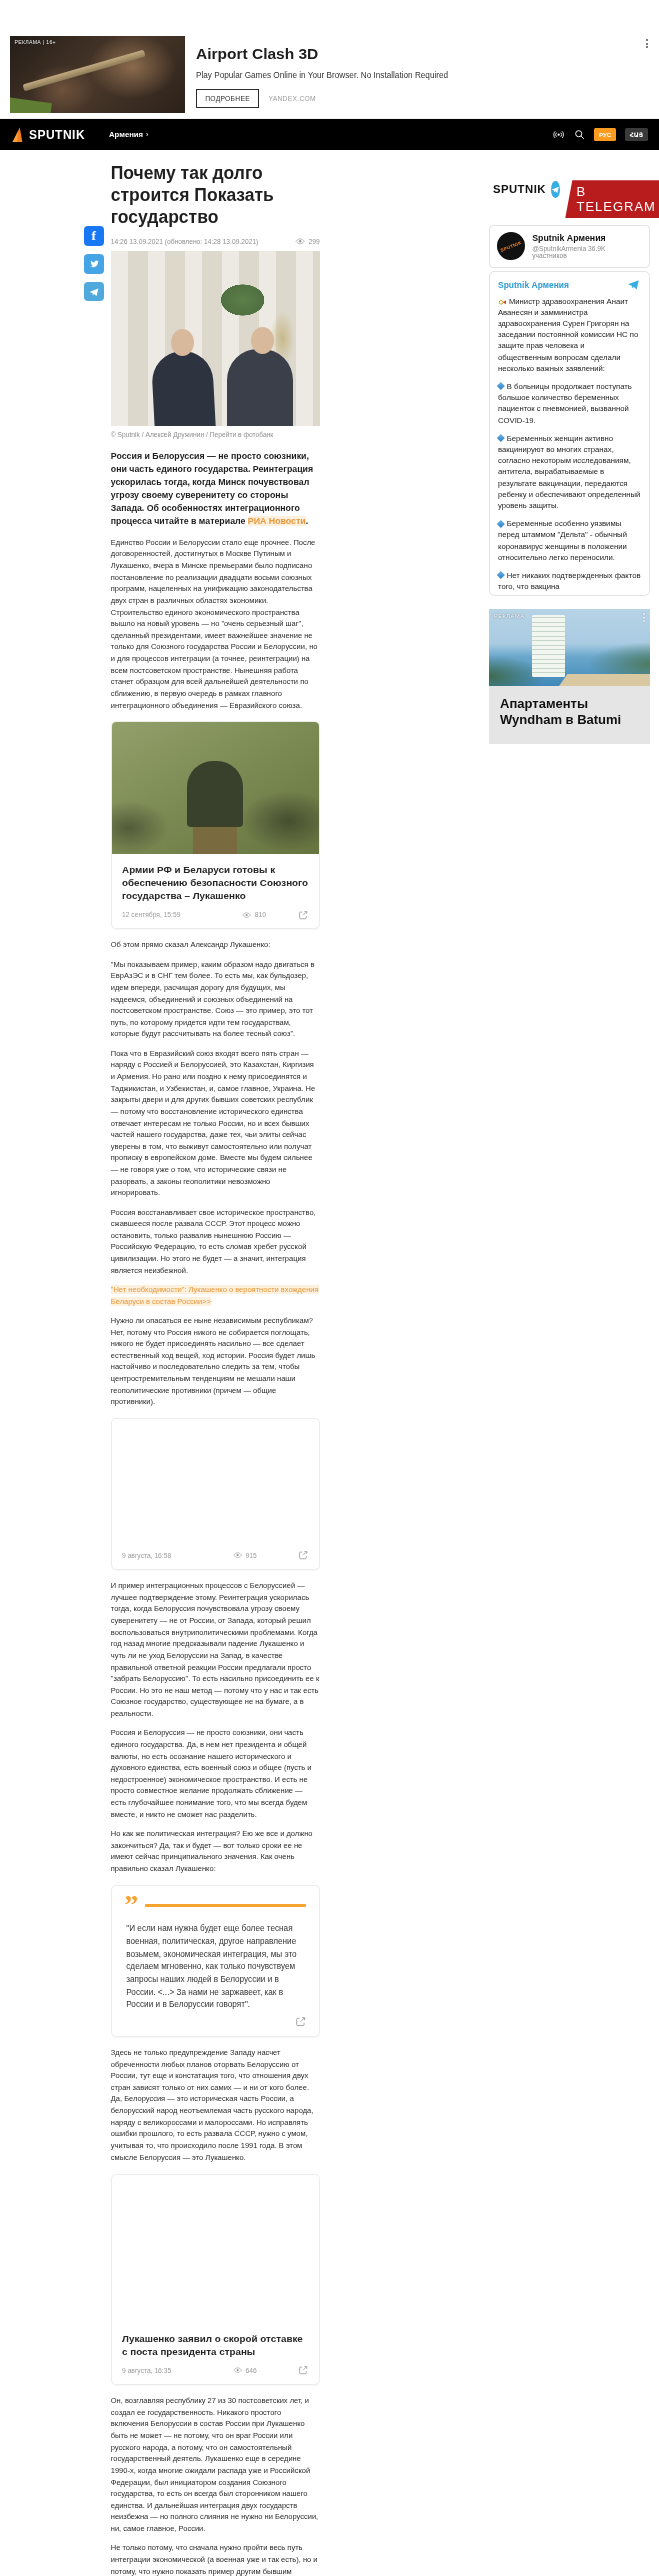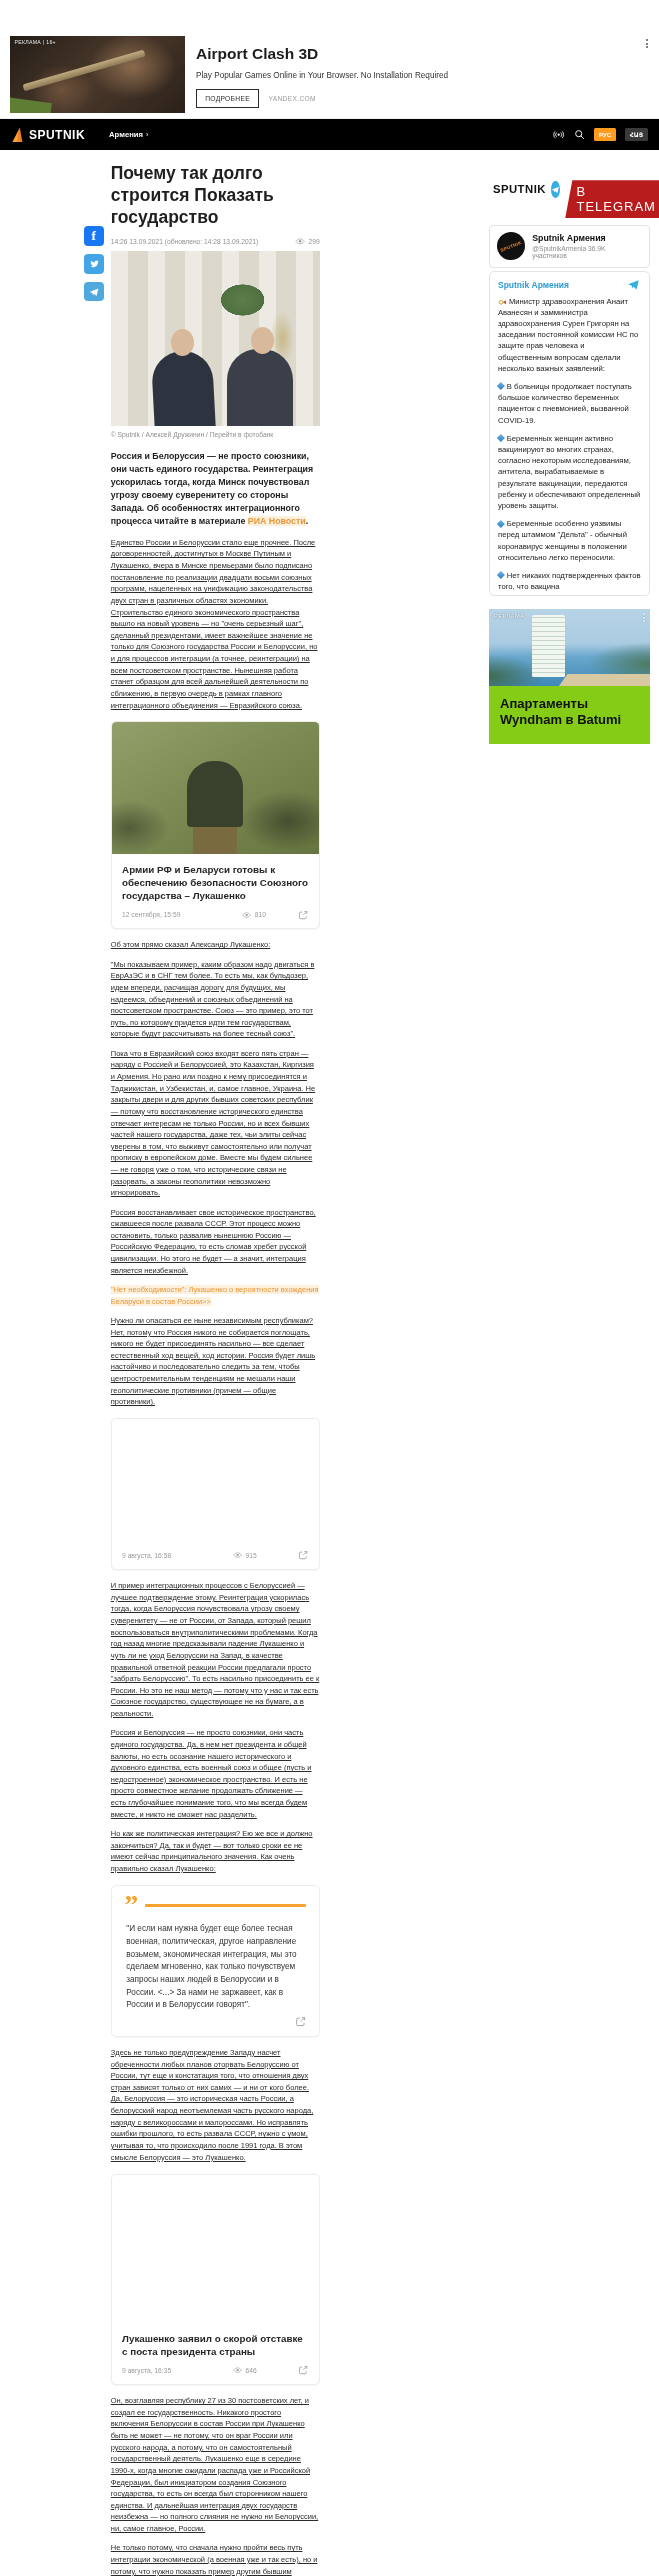--- a/index.html
+++ b/index.html
@@ -50,21 +50,21 @@
       radial-gradient(39px 28px at 63% 28%, #5d7f49 0%, #4f7040 55%, rgba(0,0,0,0) 56%),
       radial-gradient(20.6px 46px at 82% 50%, #c8b98a 0%, rgba(0,0,0,0) 60%),
       repeating-linear-gradient(90deg,#eceae2 0 17.5px,#dcd8cc 17.5px 37px),#e6e2d8;}
   .photo-main::before{content:"";position:absolute;left:20%;bottom:-7%;width:61px;height:87px;background:#2e3340;border-radius:31px 31px 0 0;transform:rotate(-3deg);}
   .photo-main::after{content:"";position:absolute;right:13%;bottom:-7%;width:66px;height:89px;background:#3a3f4a;border-radius:31px 31px 0 0;}
   .head1,.head2{position:absolute;width:23px;height:27px;border-radius:50%;background:#d9b99b;z-index:2;}
   .head1{left:29%;bottom:40%;} .head2{right:22%;bottom:41%;}
   .caption{font-size:6.7px;color:#8f8f8f;margin:5.2px 0 11.3px;}
   .lead{font-size:8.8px;font-weight:bold;line-height:1.5;color:#1e1e1e;margin:0 0 8.2px;}
   .olink{color:#e8973a;background:#fdf0dc;text-decoration:none;cursor:pointer;}
-  .article p.body{font-size:7.5px;line-height:1.55;color:#2b2b2b;margin:7.7px 0;text-decoration:underline;}
+  .article p.body{font-size:7.5px;line-height:1.55;color:#2b2b2b;margin:7.7px 0;}
   .inline-link-p{font-size:7.5px;line-height:1.55;margin:7.7px 0;}
   
   .card{border:0.5px solid #ececec;border-radius:5.2px;overflow:hidden;margin:10.3px 0;box-shadow:0 0.5px 1.5px rgba(0,0,0,.04);background:#fff;cursor:pointer;}
   .card-img-blank{height:129px;background:#fff;}
   .card-img-blank.tall{height:149px;}
   .photo-card1{height:132px;position:relative;overflow:hidden;
     background:
       radial-gradient(72px 46px at 85% 75%, rgba(35,40,28,.55), rgba(0,0,0,0) 65%),
       radial-gradient(62px 41px at 8% 80%, rgba(40,45,30,.5), rgba(0,0,0,0) 65%),
       linear-gradient(150deg,#93a06b 0%,#7d8b55 45%,#66743f 100%);}
@@ -104,21 +104,21 @@
     background:
       radial-gradient(93px 36px at 0% 88%, #3f6b4e 0%, rgba(0,0,0,0) 60%),
       radial-gradient(113px 41px at 100% 72%, #4d7a60 0%, rgba(0,0,0,0) 55%),
       linear-gradient(180deg,#b7d3e6 0%,#a9cbe2 45%,#6aa7cc 62%,#3f88b8 100%);}
   .ad-side-img::after{content:"";position:absolute;left:43px;top:6.2px;width:33px;height:62px;border-radius:1.5px;
       background:repeating-linear-gradient(0deg,#f2f6f1 0 3.6px,#c5d6c9 3.6px 4.6px);}
   .ad-side-img::before{content:"";position:absolute;right:-10.3px;bottom:-3.1px;width:98px;height:15.5px;background:#d9c9a3;transform:skewX(-35deg);}
   .side-ad-label{position:absolute;left:5.2px;top:4.1px;z-index:2;font-size:5.7px;color:#fff;text-shadow:0 0 1.5px rgba(0,0,0,.6);letter-spacing:0.5px;}
   .side-dots{position:absolute;right:5.2px;top:4.1px;z-index:2;}
   .side-dots i{display:block;width:2.1px;height:2.1px;border-radius:50%;background:#fff;margin:0 0 1.5px;box-shadow:0 0 1px rgba(0,0,0,.5);}
-  .side-ad-panel{background:#84cc16;padding:10.3px 11.3px 15.5px;}
+  .side-ad-panel{background:#e5e5e5;padding:10.3px 11.3px 15.5px;}
   .side-ad-title{font-size:13px;font-weight:bold;color:#111;line-height:1.25;}
   .fb-f{color:#fff;font-size:13.4px;font-weight:bold;font-family:"Liberation Serif",serif;}
 </style>
 </head>
 <body>
 
 <div class="ad-banner">
   <div class="ad-top-img">
     <span class="ad-label">РЕКЛАМА | 16+</span>
   </div>

